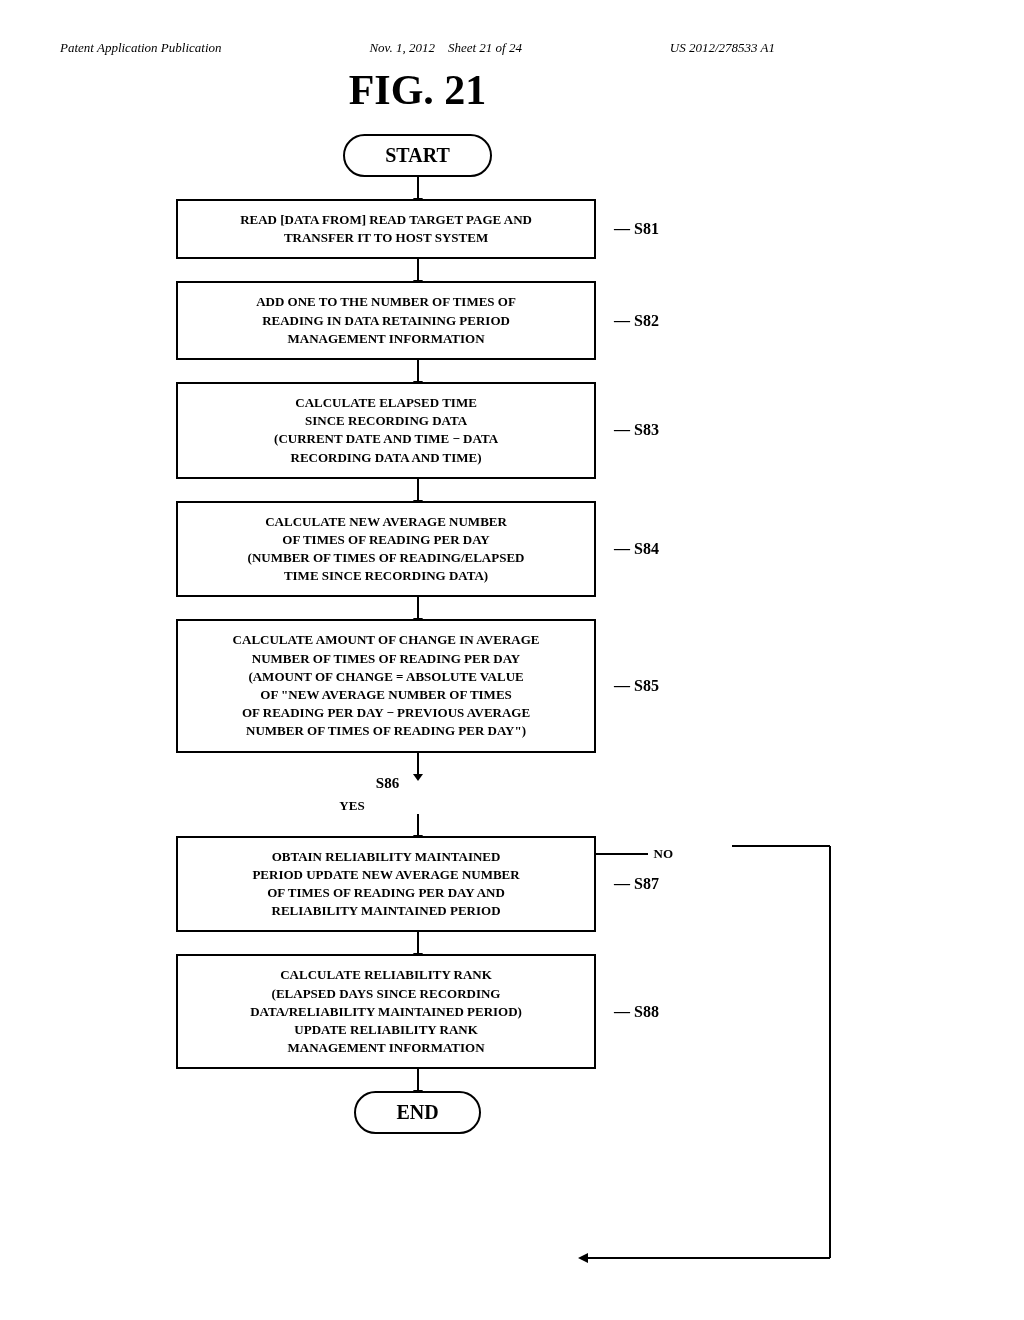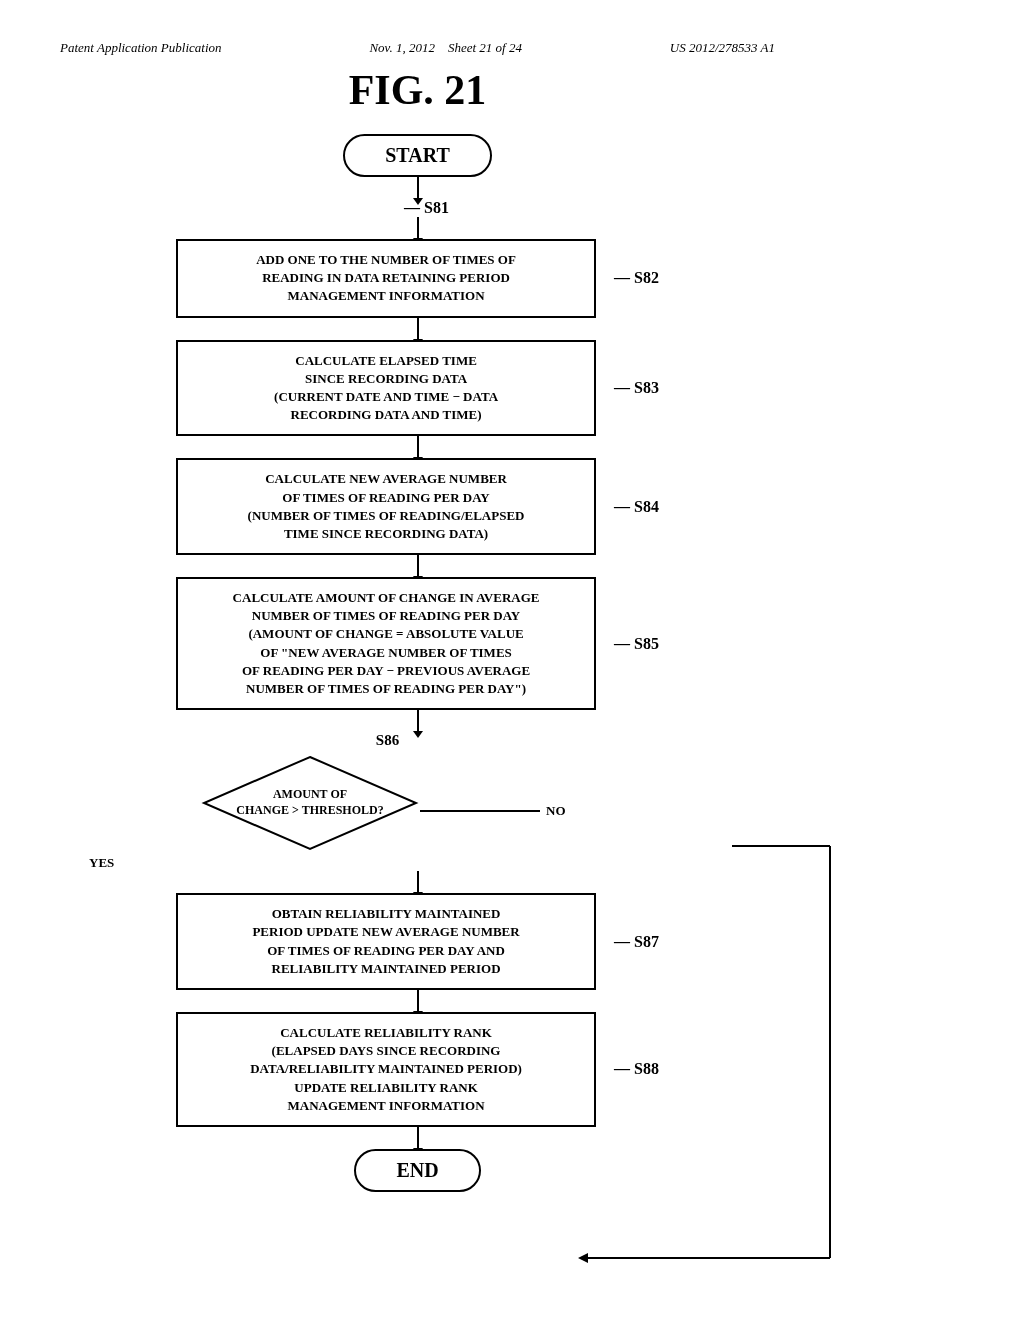--- a/index.html
+++ b/index.html
@@ -105,20 +105,22 @@
 
   <div class="flowchart">
 
     <div class="step-row">
       <div class="terminal">START</div>
     </div>
 
     <div class="arrow-down"></div>
 
     <div class="step-row">
+      <div class="process" style="white-space:pre-line;">READ [DATA FROM] READ TARGET PAGE AND
+TRANSFER IT TO HOST SYSTEM</div>
       <span class="step-label">— <span>S81</span></span>
     </div>
 
     <div class="arrow-down"></div>
 
     <div class="step-row">
       <div class="process" style="white-space:pre-line;">ADD ONE TO THE NUMBER OF TIMES OF
 READING IN DATA RETAINING PERIOD
 MANAGEMENT INFORMATION</div>
       <span class="step-label">— <span>S82</span></span>
@@ -151,33 +153,24 @@
 NUMBER OF TIMES OF READING PER DAY
 (AMOUNT OF CHANGE = ABSOLUTE VALUE
 OF "NEW AVERAGE NUMBER OF TIMES
 OF READING PER DAY − PREVIOUS AVERAGE
 NUMBER OF TIMES OF READING PER DAY")</div>
       <span class="step-label">— <span>S85</span></span>
     </div>
 
     <div class="arrow-down"></div>
 
-    <div style="position:relative; width:100%; display:flex; flex-direction:column; align-items:flex-start;">
+    <div style="position:relative; width:100%; display:flex; flex-direction:column; align-items:center;">
       <div style="font-size:15px; font-weight:bold; margin-bottom:4px; align-self:center; margin-right:60px;">S86</div>
       <div style="position:relative; width:500px; display:flex; align-items:center; justify-content:center;">
 
-        <div style="position:relative; width:220px; height:100px;">
-          <svg viewBox="0 0 220 100" width="220" height="100">
-            <polygon points="110,4 216,50 110,96 4,50" fill="white" stroke="black" stroke-width="2"></polygon>
-          </svg>
-          <div style="position:absolute;top:50%;left:50%;transform:translate(-50%,-50%);font-size:12px;font-weight:bold;text-align:center;line-height:1.3;width:150px;">
-            <span>AMOUNT OF</span><br>
-            <span>CHANGE &gt; THRESHOLD?</span>
-          </div>
-        </div>
 
         <div style="position:absolute; left:calc(50% + 110px); top:50px; display:flex; flex-direction:row; align-items:center;">
           <div style="width:2px; height:0; border-top: 2px solid black; width:120px;"></div>
           <span style="font-size:13px;font-weight:bold;margin-left:6px;">NO</span>
         </div>
       </div>
 
       <div style="font-size:13px;font-weight:bold;margin-top:2px;margin-right:160px;margin-left:29px;">YES</div>
     </div>
 

